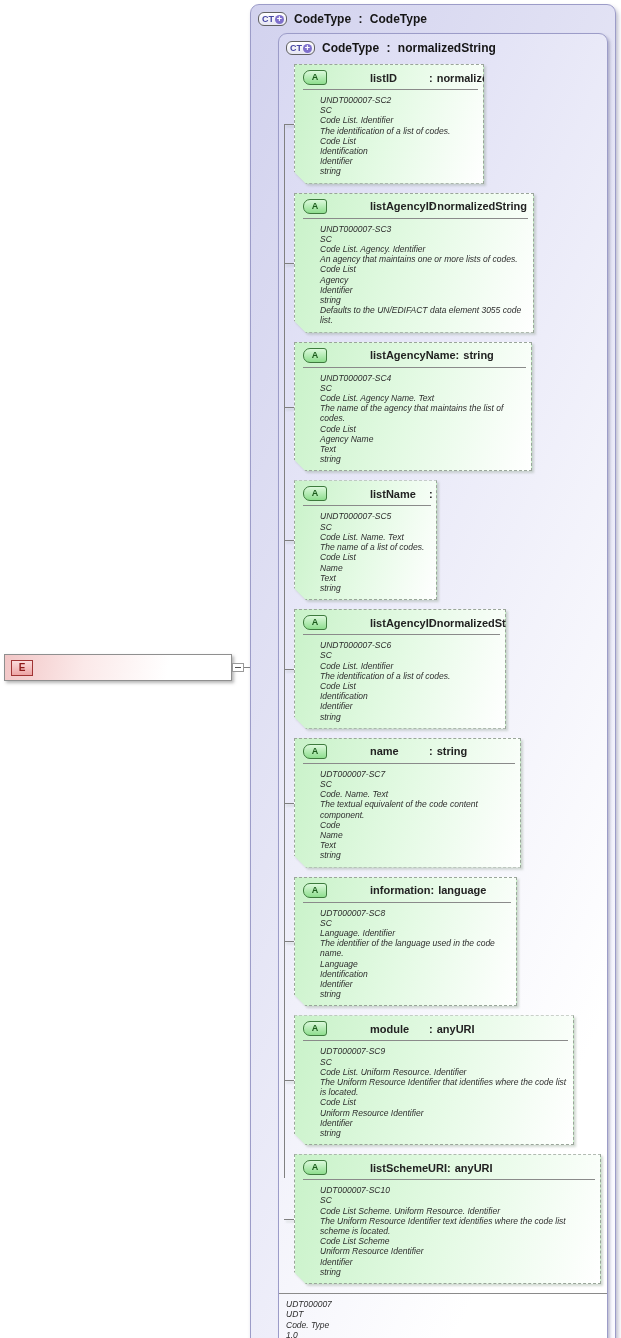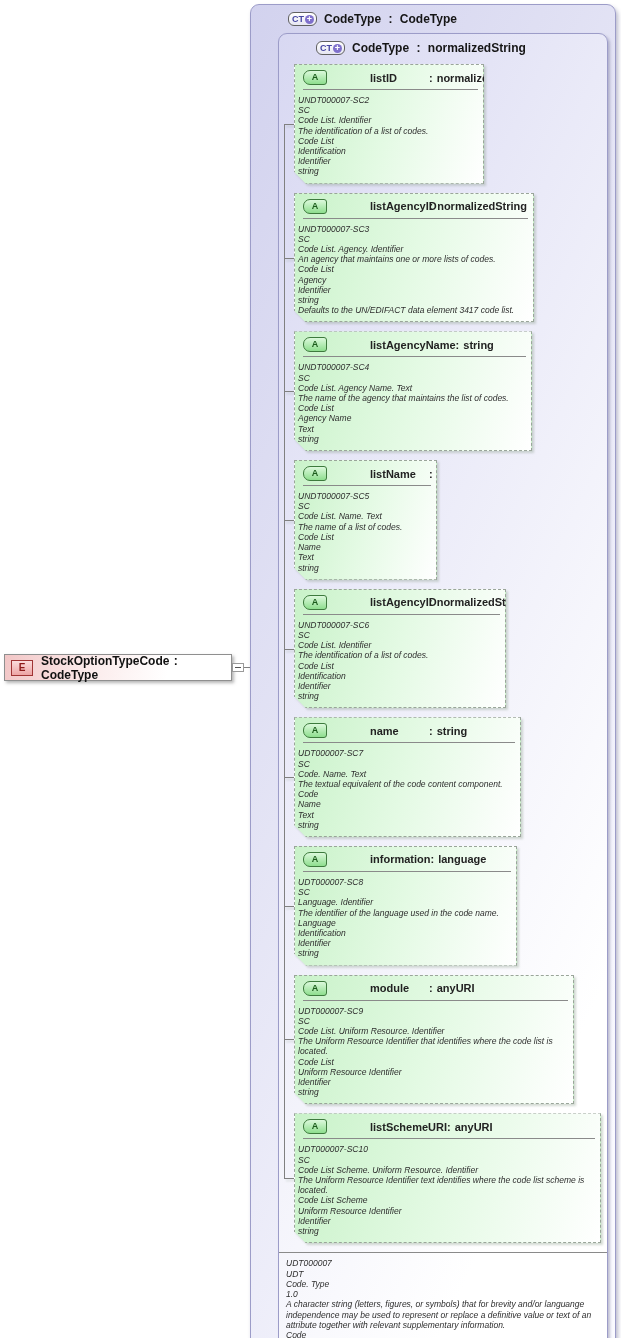--- a/index.html
+++ b/index.html
@@ -18,21 +18,21 @@
   }
   .inner-box{
     margin:4px 7px 9px 27px;
     border:1px solid #9c9cc8; border-radius:9px;
     background:linear-gradient(115deg,#d8d8f2 0%,#eaeaf8 35%,#ffffff 80%);
     box-shadow:2px 2px 3px rgba(100,100,140,.4);
     box-sizing:border-box;
   }
   .box-header{
     display:flex; align-items:flex-start; padding:7px 8px 3px 7px;
-    font-size:12px; font-weight:bold; color:#161616;margin-left:30px;
+    font-size:12px; font-weight:bold; color:#161616;
   }
   .hdr-colon{margin:0 4px;}
   .ct-icon{
     display:inline-flex; align-items:center; gap:1px; margin-right:7px;
     background:linear-gradient(#ffffff,#e6e6f2);
     border:1px solid #606060; border-radius:6px; padding:1px 2px 1px 3px;
     font-size:9px; font-weight:bold; color:#4646a2; flex:none;
   }
   .ct-plus{
     width:9px; height:9px; border-radius:50%; background:#7f70cc; color:#ffffff;
@@ -60,21 +60,21 @@
   .a-icon{
     width:22px; height:13px; margin-right:7px; flex:none;
     border:1px solid #3d7a3d; border-radius:7px 3px 3px 7px;
     background:linear-gradient(#dcf9dc,#8ede8e);
     color:#1c5c1c; font-size:9px; font-weight:bold; text-align:center; line-height:13px;
   }
   .attr-name{display:inline-block; min-width:59px;padding-left:36px;}
   .attr-colon{margin:0 4px 0 0;}
   .attr-sep{border-top:1px solid #8a8a8a; margin:2px 5px 2px 8px;}
   .attr-details{
-    padding:3px 6px 6px 3px; font-size:8.5px; font-style:italic;
+    padding:3px 6px 6px 25px; font-size:8.5px; font-style:italic;
     color:#2e2e2e; line-height:10.2px; white-space:pre-line;
   }
 
   
   .docs-sep{border-top:1px solid #8a8a8a; margin-top:3px;}
   .docs{
     padding:5px 10px 9px 7px; font-size:8.5px; font-style:italic;
     color:#2e2e2e; line-height:10.3px; white-space:pre-line;
   }
 
@@ -106,21 +106,20 @@
     border-top:1px solid #808080;
   }
 </style>
 </head>
 <body>
 
 <div class="page">
 
   <div class="element-box">
     <span class="e-icon">E</span>
-    <span><span>StockOptionTypeCode</span><span class="elem-colon"> <span>:</span> </span><span>CodeType</span></span>
   </div>
   <span class="handle"></span>
   <div class="connector"></div>
 
   <div class="outer-box">
     <div class="box-header">
       <span class="ct-icon">
           <span>CT</span>
           <span class="ct-plus">+</span>
         </span>
@@ -169,21 +168,21 @@
             </div>
             <div class="attr-sep"></div>
             <div class="attr-details">UNDT000007-SC3
 SC
 Code List. Agency. Identifier
 An agency that maintains one or more lists of codes.
 Code List
 Agency
 Identifier
 string
-Defaults to the UN/EDIFACT data element 3417 code list.</div>
+Defaults to the UN/EDIFACT data element 3055 code list.</div>
           </div>
         </div>
 
         <div class="attr-box" style="width:238px">
           <div class="attr-inner">
             <div class="attr-header">
               <span class="a-icon">A</span>
               <span class="attr-name">listAgencyName</span>
               <span class="attr-colon">:</span>
               <span>string</span>

